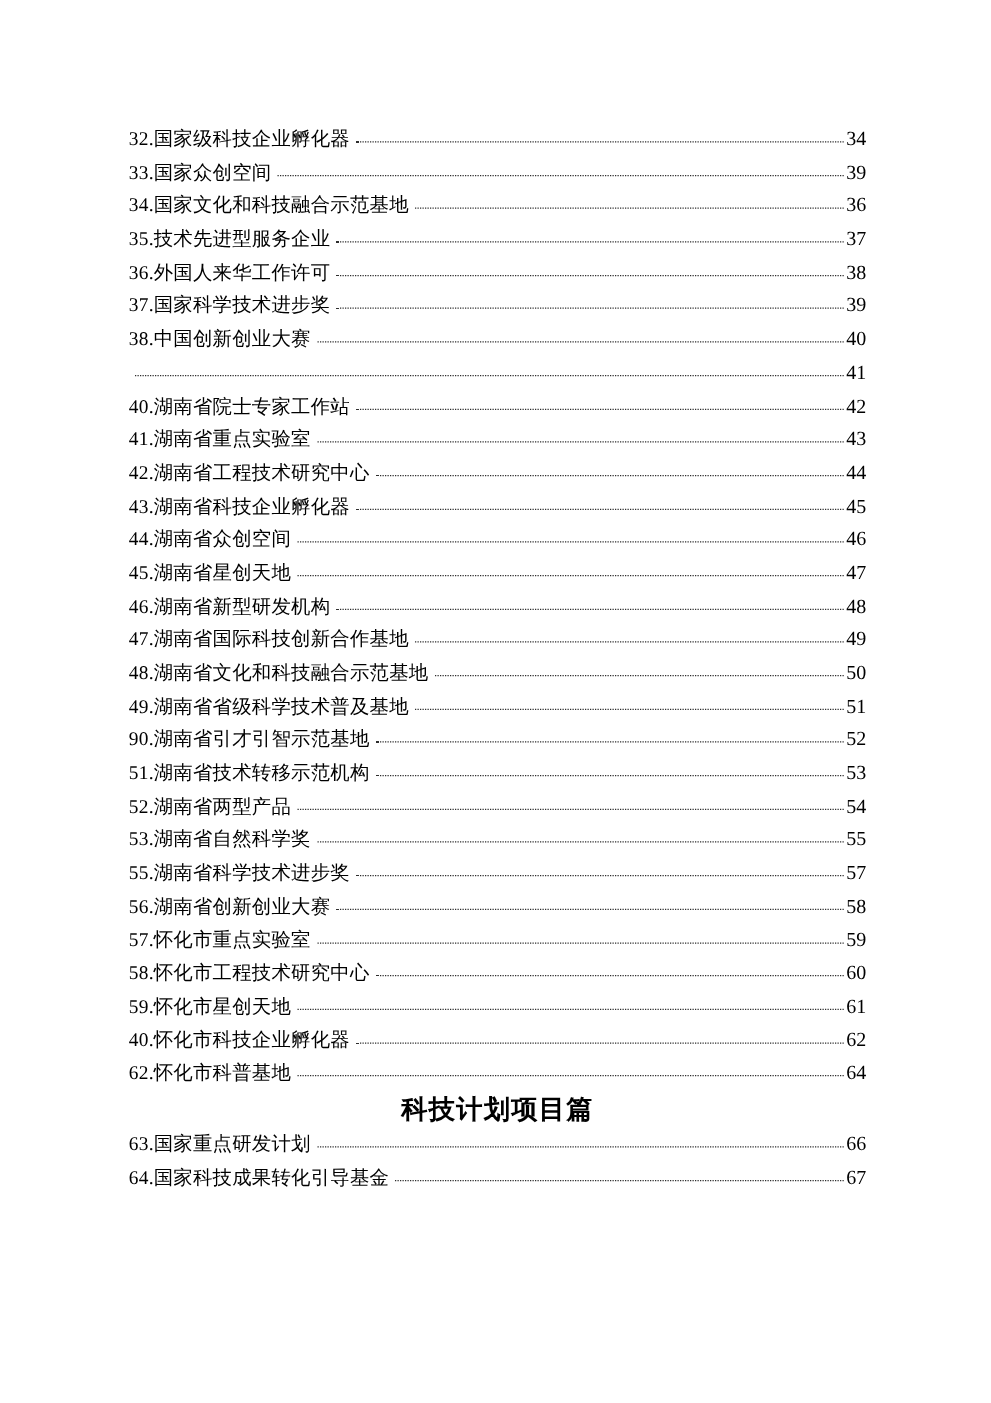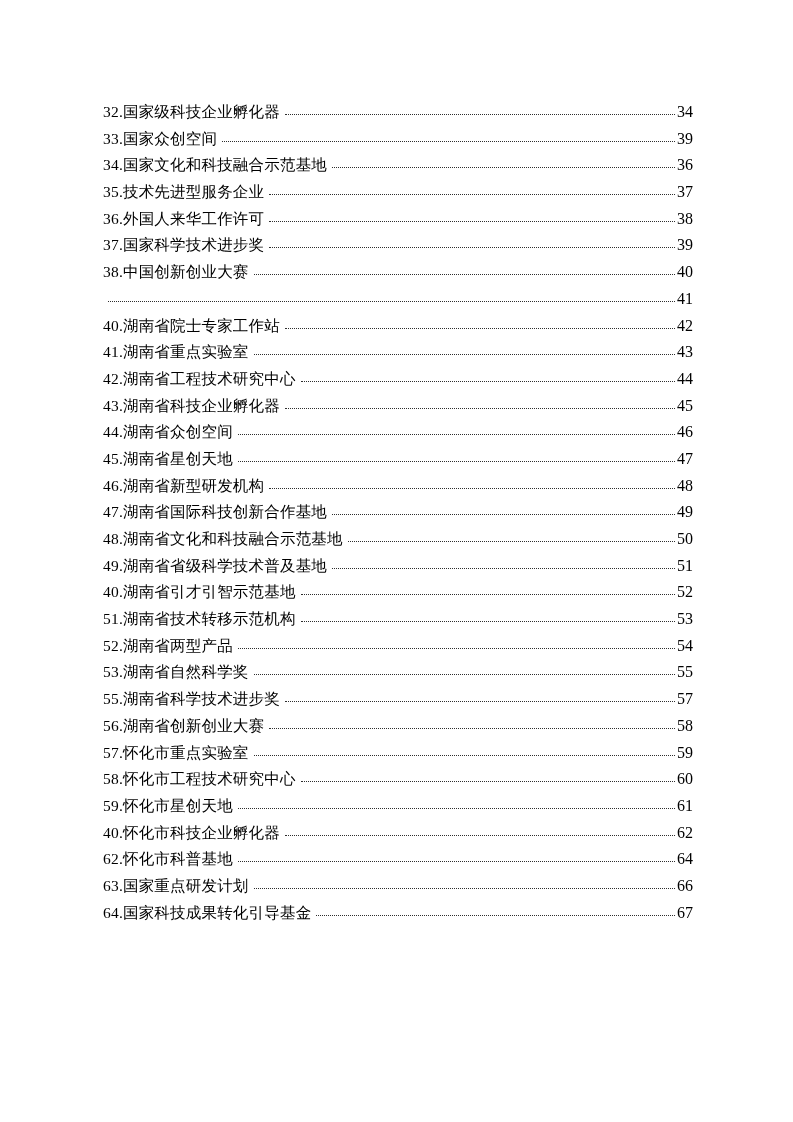--- a/index.html
+++ b/index.html
@@ -149,21 +149,21 @@
       <span class="toc-label">48.湖南省文化和科技融合示范基地</span>
       <span class="leader"></span>
       <span class="toc-pagenum">50</span>
     </div>
     <div class="toc-row">
       <span class="toc-label">49.湖南省省级科学技术普及基地</span>
       <span class="leader"></span>
       <span class="toc-pagenum">51</span>
     </div>
     <div class="toc-row">
-      <span class="toc-label">40.湖南省引才引智示范基地</span>
+      <span class="toc-label">90.湖南省引才引智示范基地</span>
       <span class="leader"></span>
       <span class="toc-pagenum">52</span>
     </div>
     <div class="toc-row">
       <span class="toc-label">51.湖南省技术转移示范机构</span>
       <span class="leader"></span>
       <span class="toc-pagenum">53</span>
     </div>
     <div class="toc-row">
       <span class="toc-label">52.湖南省两型产品</span>
@@ -204,20 +204,21 @@
       <span class="toc-label">40.怀化市科技企业孵化器</span>
       <span class="leader"></span>
       <span class="toc-pagenum">62</span>
     </div>
     <div class="toc-row">
       <span class="toc-label">62.怀化市科普基地</span>
       <span class="leader"></span>
       <span class="toc-pagenum">64</span>
     </div>
 
+    <h2 class="section-heading">科技计划项目篇</h2>
 
     <div class="toc-row">
       <span class="toc-label">63.国家重点研发计划</span>
       <span class="leader"></span>
       <span class="toc-pagenum">66</span>
     </div>
     <div class="toc-row">
       <span class="toc-label">64.国家科技成果转化引导基金</span>
       <span class="leader"></span>
       <span class="toc-pagenum">67</span>

